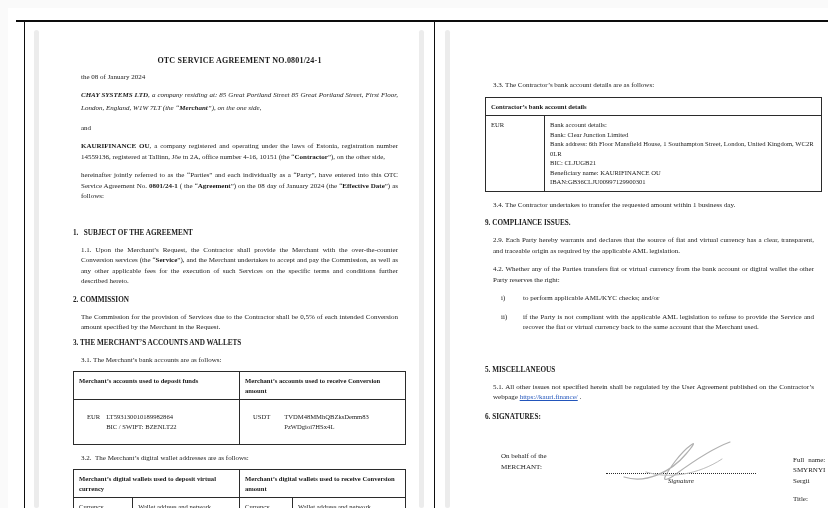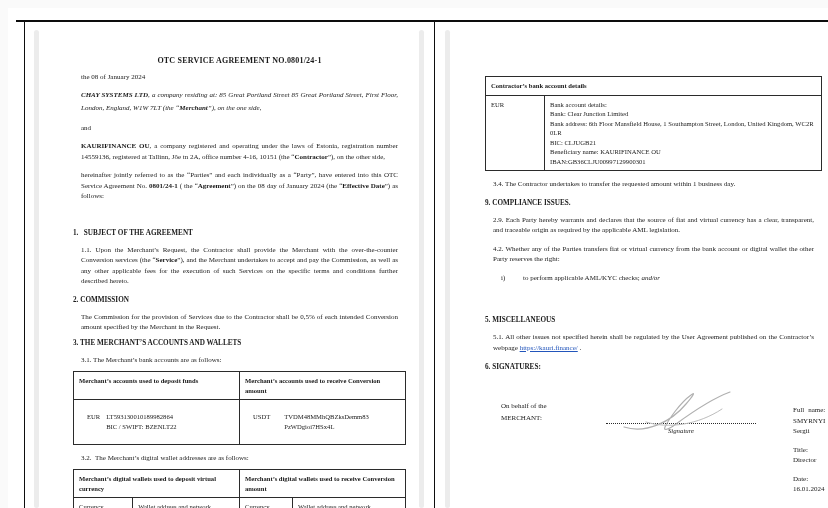--- a/index.html
+++ b/index.html
@@ -127,20 +127,21 @@
 PzWDgioi7HSx4L</td>
         <td>USDT</td>
         <td class="pre">TVDM48MMhQBZksDemm83
 PzWDgioi7HSx4L</td>
       </tr>
     </tbody>
       </table>
   </div>
 
   <div class="page page-right">
+    <p class="para">3.3. The Contractor’s bank account details are as follows:</p>
 
     <table>
       <tbody>
           <tr>
         <th colspan="2">Contractor’s bank account details</th>
       </tr>
       <tr>
         <td class="col-curr3">EUR</td>
         <td class="pre">Bank account details:
 Bank: Clear Junction Limited
@@ -153,21 +154,25 @@
       </table>
 
     <p class="para">3.4. The Contractor undertakes to transfer the requested amount within 1 business day.</p>
 
     <h2 class="heading">9. COMPLIANCE ISSUES.</h2>
     <p class="para">2.9. Each Party hereby warrants and declares that the source of fiat and virtual currency has a clear, transparent, and traceable origin as required by the applicable AML legislation.</p>
     <p class="para">4.2.  Whether  any  of  the  Parties  transfers  fiat  or  virtual  currency  from  the  bank  account  or digital wallet the other Party reserves the right:</p>
 
     <div class="list-row">
       <span class="list-marker">i)</span>
-      <span class="list-body"><span>to perform applicable AML/KYC checks; </span><span style="font-style: italic;">and/or</span></span>
+      <span class="list-body"><span>to perform applicable AML/KYC checks; </span><span style="">and/or</span></span>
+    </div>
+    <div class="list-row">
+      <span class="list-marker">ii)</span>
+      <span class="list-body"><span>if the Party is not compliant with the applicable AML legislation to refuse to provide the Service and recover the fiat or virtual currency back to the same account that the Merchant used.</span></span>
     </div>
 
     <div class="spacer-lg"></div>
     <h2 class="heading">5. MISCELLANEOUS</h2>
     <p class="para"><span>5.1. All other issues not specified herein shall be regulated by the User Agreement published on the Contractor’s webpage </span><span class="doc-link">https://kauri.finance/</span><span> .</span></p>
 
     <h2 class="heading sig-heading">6. SIGNATURES:</h2>
 
     <div class="sig-row">
       <div class="sig-party pre">On behalf of the

